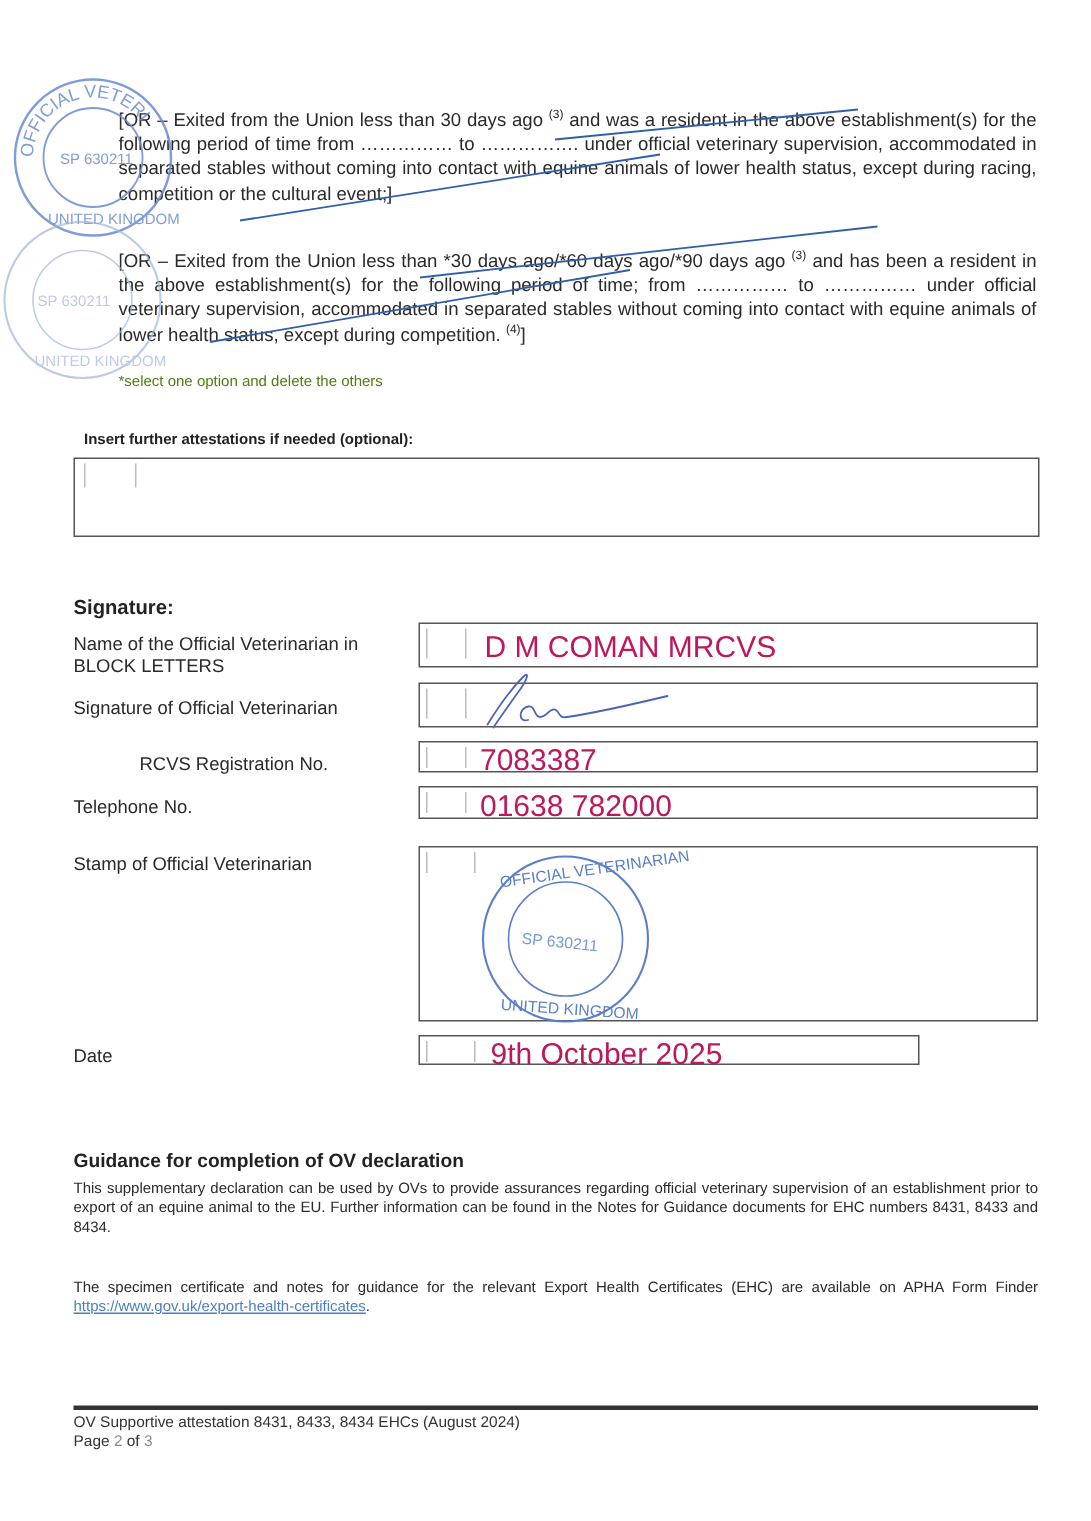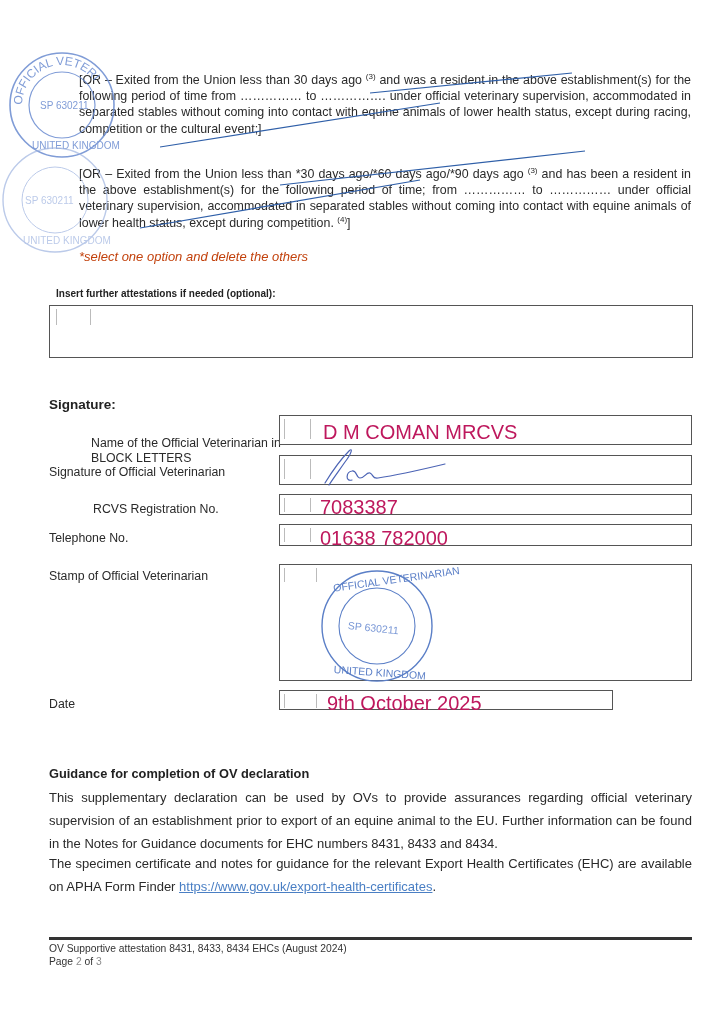--- a/index.html
+++ b/index.html
@@ -7,31 +7,31 @@
     width: 727px; height: 1014px; position: relative; overflow: hidden;
     font-family: "Liberation Sans", "DejaVu Sans", sans-serif;
     color: #2b2b2b;
   }
   .para {
     position: absolute; left: 79px; width: 612px;
     font-size: 12.4px; line-height: 16.2px; text-align: justify;
     color: #2a2a2a;
   }
   .para sup { font-size: 8px; line-height: 0; }
-  .note { position: absolute; left: 79px; top: 249px; font-size: 13px; color: #c2410c; font-style: italic; }
+  .note { position: absolute; left: 79px; top: 249px; font-size: 10px; color: #4d7c0f; }
   .h-further { position: absolute; left: 56px; top: 288px; font-size: 10px; font-weight: bold; color: #222; }
   .box {
     position: absolute; border: 1.3px solid #555; background: #fff; box-sizing: border-box;
   }
   .tick { position: absolute; top: 3px; width: 1px; background: #bbb; }
   .h-sig { position: absolute; left: 49px; top: 397px; font-size: 13.5px; font-weight: bold; color: #222; }
   .lbl { position: absolute; left: 49px; font-size: 12.3px; line-height: 14.5px; color: #2a2a2a; }
   .val { position: absolute; font-size: 20px; color: #be185d; }
   .h-guid { position: absolute; left: 49px; top: 766px; font-size: 12.8px; font-weight: bold; color: #222; }
-  .gpara { position: absolute; left: 49px; width: 643px; font-size: 13px; line-height: 23px; color: #2a2a2a; text-align: justify; }
+  .gpara { position: absolute; left: 49px; width: 643px; font-size: 10px; line-height: 13px; color: #2a2a2a; text-align: justify; }
   .link { color: #4a7fc4; text-decoration: underline; }
   .rule { position: absolute; left: 49px; top: 937px; width: 643px; height: 2.5px; background: #333; }
   .foot { position: absolute; left: 49px; font-size: 10.3px; color: #333; }
   .grey { color: #8a8a8a; }
   svg.overlay { position: absolute; left: 0; top: 0; pointer-events: none; }
 </style>
 </head>
 <body>
 
 <div class="para" style="top:72px;">
@@ -45,21 +45,21 @@
 <div class="note">*select one option and delete the others</div>
 
 <div class="h-further">Insert further attestations if needed (optional):</div>
 <div class="box" style="left:49px; top:305px; width:644px; height:53px;">
   <div class="tick" style="left:6px; height:16px;"></div>
   <div class="tick" style="left:40px; height:16px;"></div>
 </div>
 
 <div class="h-sig">Signature:</div>
 
-<div class="lbl" style="top:436px; width:220px;margin-left:42px;">Name of the Official Veterinarian in BLOCK LETTERS</div>
+<div class="lbl" style="top:422px; width:220px;">Name of the Official Veterinarian in BLOCK LETTERS</div>
 <div class="box" style="left:279px; top:415px; width:413px; height:30px;">
   <div class="tick" style="left:4px; height:20px;"></div>
   <div class="tick" style="left:30px; height:20px;"></div>
   <span class="val" style="left:43px; top:5px;">D M COMAN MRCVS</span>
 </div>
 
 <div class="lbl" style="top:465px;">Signature of Official Veterinarian</div>
 <div class="box" style="left:279px; top:455px; width:413px; height:30px;">
   <div class="tick" style="left:4px; height:20px;"></div>
   <div class="tick" style="left:30px; height:20px;"></div>

